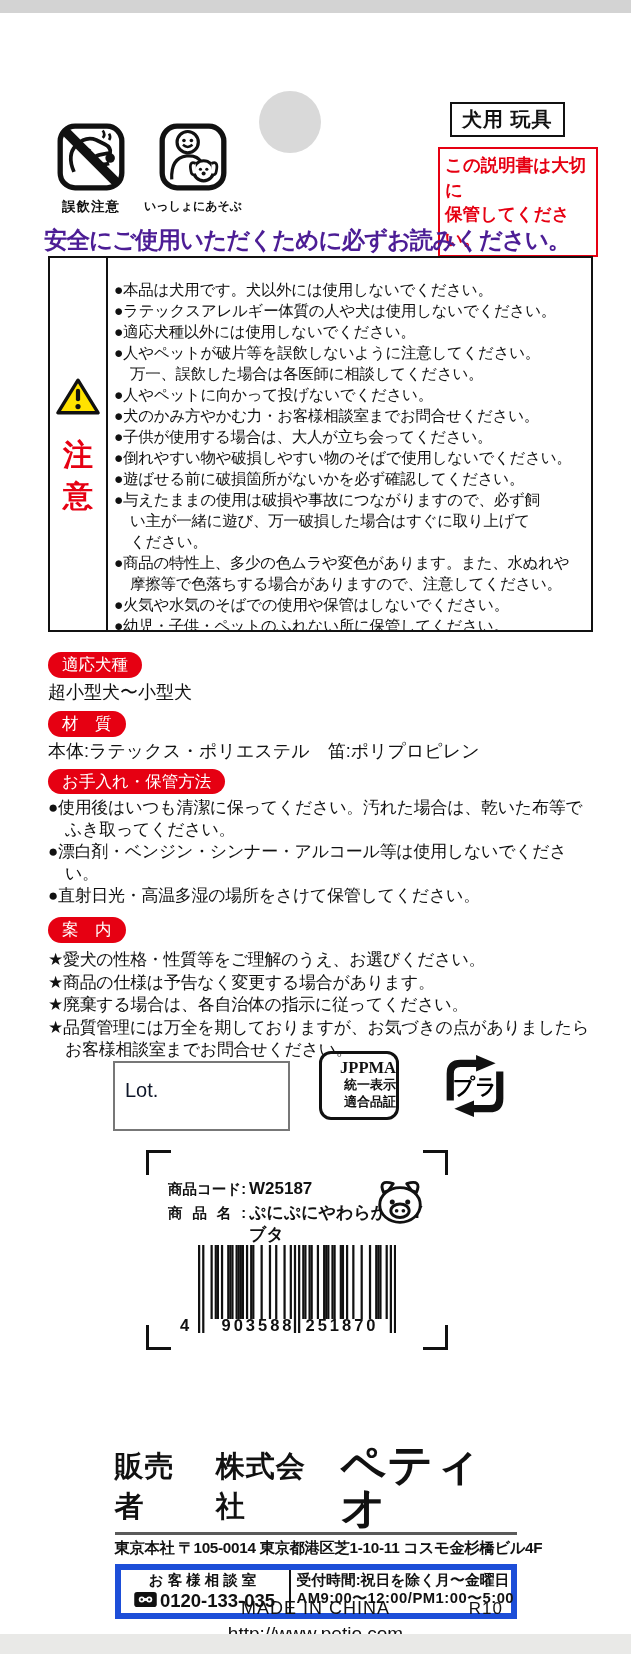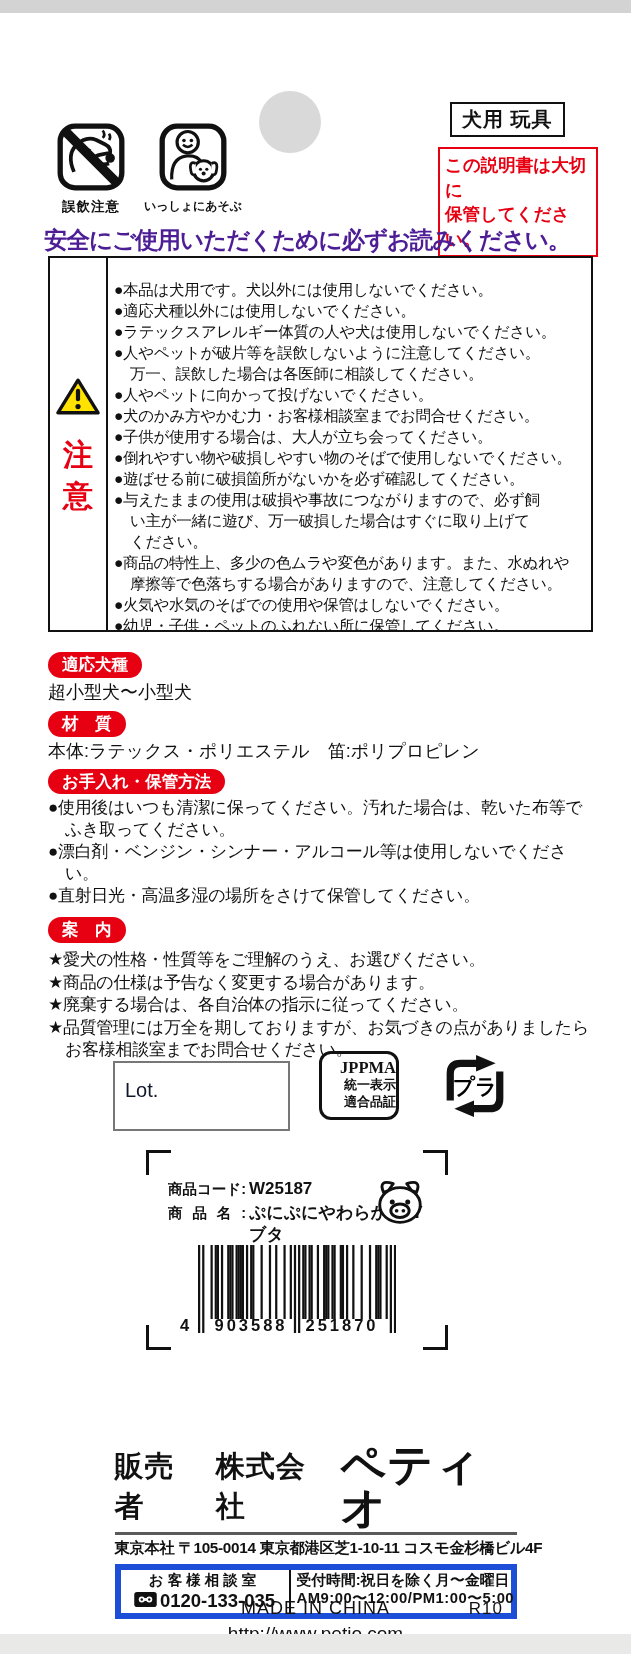--- a/index.html
+++ b/index.html
@@ -34,21 +34,21 @@
     align-items:center;padding-top:118px;box-sizing:border-box;flex:none;}
   .caution-left svg{width:46px;height:41px;}
   .caution-label{margin-top:14px;width:1.15em;font-size:30px;font-weight:bold;color:#e60012;
     word-break:break-all;line-height:1.35;text-align:center;}
   .caution-list{margin:0;padding:21px 2px 4px 6px;list-style:none;flex:1;}
   .caution-list li{font-size:15.5px;line-height:21px;letter-spacing:-0.3px;
     padding-left:16px;text-indent:-16px;white-space:pre-line;font-weight:500;}
   .caution-list li::before{content:"●";}
   
   .content{position:absolute;left:48px;top:652px;width:545px;}
-  .pill{display:inline-block;background:#e60012;color:#fff;font-weight:bold;font-size:16.5px;
+  .pill{display:inline-block;background:#e60012;color:#fff;font-weight:normal;font-size:16.5px;
     padding:3px 14px;border-radius:15px;line-height:1.2;white-space:nowrap;}
   .sec-body{font-size:18px;line-height:22px;margin-top:3px;font-weight:500;white-space:nowrap;}
   .m-top1{margin-top:8px;} .m-top3{margin-top:7px;} .m-top4{margin-top:10px;}
   .plain-list{margin:3px 0 0 0;padding:0;list-style:none;}
   .plain-list li{font-size:17px;line-height:22px;letter-spacing:-0.3px;padding-left:17px;
     text-indent:-17px;white-space:pre-line;font-weight:500;}
   .dot-list li::before{content:"●";}
   .star-list{margin-top:6px;}
   .star-list li{line-height:22.5px;}
   .star-list li::before{content:"★";}
@@ -71,21 +71,21 @@
   .corner.br{right:0;bottom:0;border-right:3px solid #111;border-bottom:3px solid #111;}
   .prod-rows{position:absolute;left:22px;top:28px;}
   .prod-row{display:flex;align-items:baseline;margin-bottom:3px;}
   .prod-label{display:inline-block;width:78px;font-size:14.5px;font-weight:bold;
     text-align:justify;text-align-last:justify;flex:none;}
   .prod-value{font-size:17px;font-weight:bold;margin-left:3px;line-height:1.25;}
   .pig{position:absolute;left:226px;top:26px;width:56px;height:54px;}
   .barcode-wrap{position:absolute;left:52px;top:95px;width:198px;height:96px;}
   .ean-digit{position:absolute;top:71px;font-size:16.5px;font-weight:bold;letter-spacing:3px;}
   .ean-first{left:-18px;letter-spacing:0;}
-  .ean-g1{left:13px;width:80px;text-align:center;}
+  .ean-g1{left:20px;width:80px;text-align:center;}
   .ean-g2{left:104px;width:80px;text-align:center;}
   
   .seller{position:absolute;left:0;top:1444px;width:631px;}
   .seller-inner{width:402px;margin:0 auto;}
   .seller-line{display:flex;align-items:flex-end;}
   .seller-label,.seller-company{font-size:29px;font-weight:bold;letter-spacing:1px;padding-bottom:3px;}
   .seller-company{margin-left:17px;}
   .seller-brand{font-size:45px;font-weight:bold;letter-spacing:1px;line-height:0.95;margin-left:12px;}
   .seller-rule{border-top:3px solid #5a5a5a;margin-top:2px;}
   .seller-address{margin-top:3px;font-size:15.3px;font-weight:bold;white-space:nowrap;letter-spacing:-0.3px;}
@@ -164,22 +164,22 @@
       <svg viewBox="0 0 48 42">
         <path d="M24 4 L45 38 L3 38 Z" fill="#ffe200" stroke="#111" stroke-width="3.5" stroke-linejoin="round"></path>
         <rect x="21.8" y="13" width="4.4" height="13" rx="2.2" fill="#111"></rect>
         <circle cx="24" cy="31.5" r="2.7" fill="#111"></circle>
       </svg>
     </span>
     <div class="caution-label">注意</div>
   </div>
   <ul class="caution-list">
       <li>本品は犬用です。犬以外には使用しないでください。</li>
+      <li>ラテックスアレルギー体質の人や犬は使用しないでください。</li>
       <li>適応犬種以外には使用しないでください。</li>
-      <li>ラテックスアレルギー体質の人や犬は使用しないでください。</li>
       <li>人やペットが破片等を誤飲しないように注意してください。
 万一、誤飲した場合は各医師に相談してください。</li>
       <li>人やペットに向かって投げないでください。</li>
       <li>犬のかみ方やかむ力・お客様相談室までお問合せください。</li>
       <li>子供が使用する場合は、大人が立ち会ってください。</li>
       <li>倒れやすい物や破損しやすい物のそばで使用しないでください。</li>
       <li>遊ばせる前に破損箇所がないかを必ず確認してください。</li>
       <li>与えたままの使用は破損や事故につながりますので、必ず飼
 い主が一緒に遊び、万一破損した場合はすぐに取り上げて
 ください。</li>

